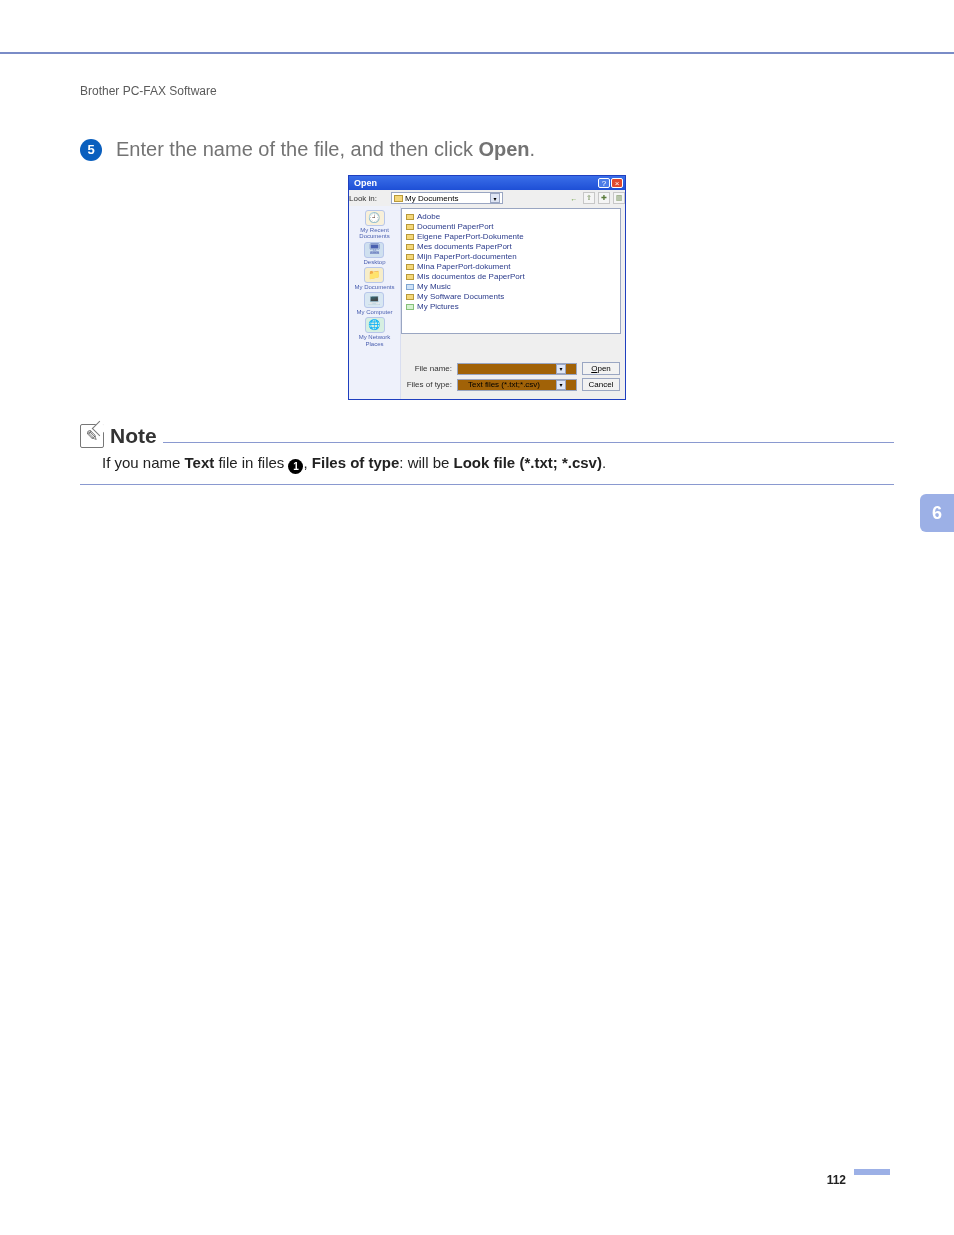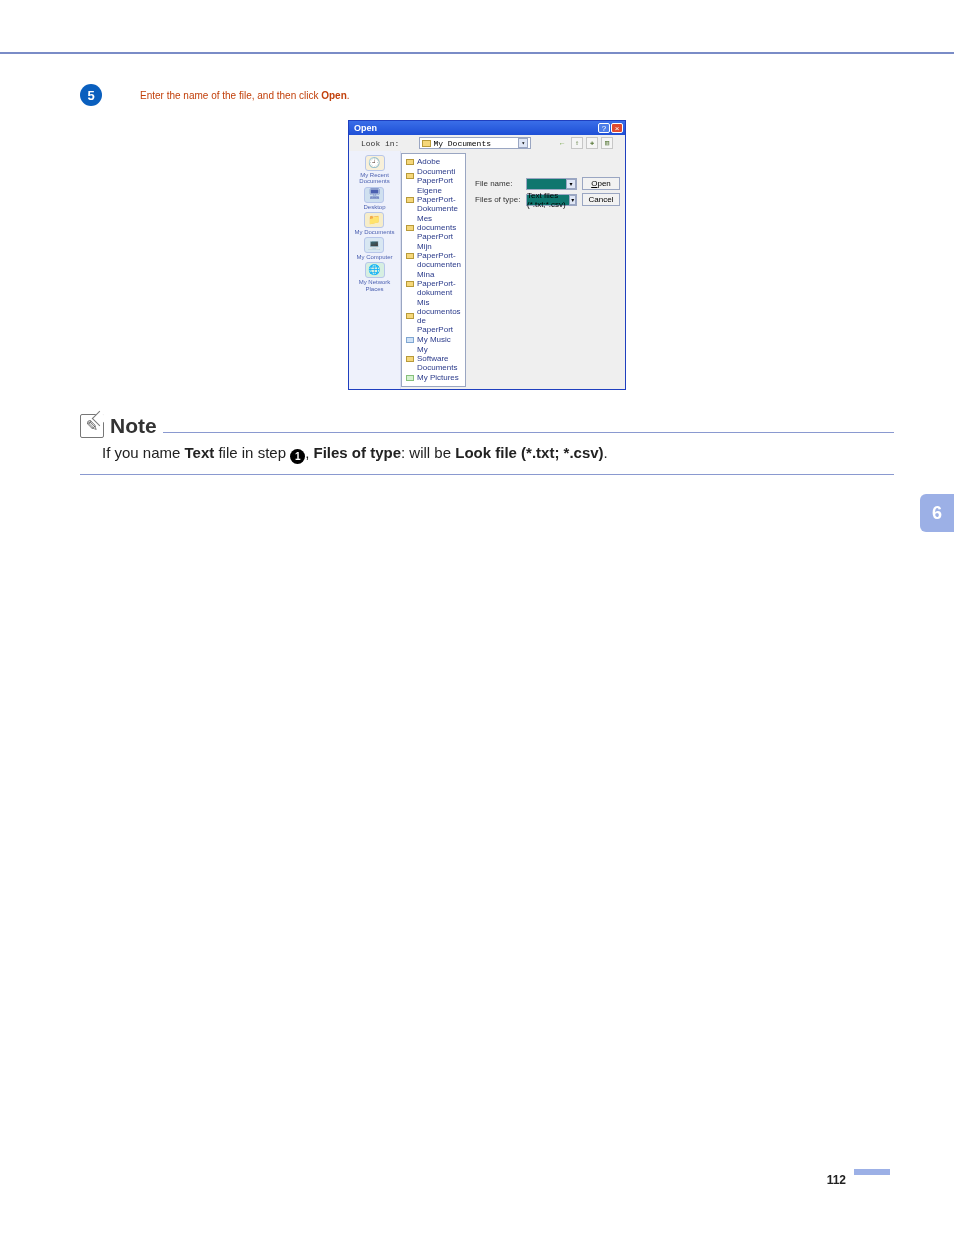--- a/index.html
+++ b/index.html
@@ -2,34 +2,34 @@
 <html><head>
 <meta charset="utf-8">
 <style>
   * { box-sizing: border-box; margin: 0; padding: 0; }
   html, body { width: 954px; height: 1235px; font-family: Arial, Helvetica, sans-serif; background: #fff; color: #000; }
   .topbar { height: 54px; background: #fff; border-bottom: 2px solid #7a8cc7; }
   .page { position: relative; padding: 30px 60px 0 80px; }
   .header-text { font-size: 12px; color: #5a5a5a; margin-bottom: 40px; }
   .step-row { display: flex; align-items: center; gap: 14px; margin-bottom: 14px; }
   .step-badge { width: 22px; height: 22px; border-radius: 50%; background: #0a5fbe; color: #fff; display: flex; align-items: center; justify-content: center; font-size: 13px; font-weight: bold; }
-  .step-text { font-size: 10px; color: #c2410c; margin-left: 24px; }
+  .step-text { font-size: 20px; color: #737373; }
   .step-text b { font-weight: bold; }
 
   
   .dialog-wrap { display: flex; justify-content: center; margin: 6px 0 24px 0; }
   .dialog { width: 278px; border: 1px solid #1f3fbf; background: #efefef; font-size: 8px; font-family: Tahoma, Arial, sans-serif; }
   .dlg-title { height: 14px; background: linear-gradient(#3a6ee8, #1e4fd6); color: #fff; display: flex; align-items: center; justify-content: space-between; padding: 0 2px 0 5px; }
   .dlg-title-text { font-weight: bold; font-size: 9px; }
   .dlg-title-btns { display: flex; gap: 1px; }
   .tb { width: 12px; height: 10px; display: flex; align-items: center; justify-content: center; font-size: 8px; border: 1px solid #fff; border-radius: 2px; }
   .tb.help { background: #4d7de8; color: #fff; }
   .tb.close { background: #e04a2f; color: #fff; }
 
-  .dlg-toolbar { height: 16px; display: flex; align-items: center; padding: 0 12px; gap: 18px; background: #efefef; font-family: Liberation Mono, monospace; }
+  .dlg-toolbar { height: 16px; display: flex; align-items: center; padding: 0 0; gap: 12px; background: #efefef; }
   .lookin-lbl { color: #333; margin-right: 2px; }
   .lookin-combo { flex: 0 0 112px; height: 12px; background: #fff; border: 1px solid #9aa6c2; display: flex; align-items: center; padding: 0 2px; gap: 2px; }
   .combo-folder { width: 9px; height: 7px; background: #f5d77a; border: 1px solid #b89a3a; }
   .combo-arrow { margin-left: auto; width: 10px; height: 10px; background: #dfe6f5; border: 1px solid #9aa6c2; display: flex; align-items: center; justify-content: center; font-size: 6px; }
   .tool-icons { display: flex; gap: 3px; margin-left: auto; align-items: center; }
   .ti { width: 12px; height: 12px; border: 1px solid #c7c7c7; background: #f5f5f5; display: flex; align-items: center; justify-content: center; font-size: 7px; color: #5a7a3a; }
   .ti.back { border: none; background: none; color: #6aa039; }
 
   .dlg-body { display: flex; }
   .places { width: 52px; background: #eef1fb; border-right: 1px solid #d9def0; display: flex; flex-direction: column; align-items: center; padding: 4px 0; gap: 2px; }
@@ -43,21 +43,21 @@
 
   .file-area { flex: 1; background: #fff; border: 1px solid #9aa6c2; margin: 2px 4px 2px 0; padding: 3px 4px; min-height: 126px; }
   .file-item { display: flex; align-items: center; gap: 3px; color: #2a3a8a; margin-bottom: 1px; }
   .fld { width: 8px; height: 6px; background: #f5d77a; border: 1px solid #b89a3a; flex: none; }
   .fld.mus { background: #cfe2f7; border-color: #7fa6d2; }
   .fld.pic { background: #d5f2d0; border-color: #86c07b; }
 
   .dlg-bottom { padding: 3px 5px 5px 5px; margin-top: 23px; }
   .brow { display: flex; align-items: center; gap: 5px; margin-bottom: 3px; }
   .blbl { width: 46px; color: #333; }
-  .binput { flex: 1; height: 12px; background: #0f766e; border: 1px solid #9aa6c2; display: flex; align-items: center; padding: 0 0; }
+  .binput { flex: 1; height: 12px; background: #a16207; border: 1px solid #9aa6c2; display: flex; align-items: center; padding: 0 10px; }
   .barrow { width: 10px; height: 10px; background: #dfe6f5; border: 1px solid #9aa6c2; margin-left: auto; display: flex; align-items: center; justify-content: center; font-size: 6px; }
   .bbtn { width: 38px; height: 13px; border: 1px solid #9aa6c2; background: #f2f2f2; display: flex; align-items: center; justify-content: center; }
   .underline { text-decoration: underline; }
 
   
   .note-block { margin-top: 8px; }
   .note-head { display: flex; align-items: flex-end; gap: 6px; }
   .note-icon { width: 24px; height: 24px; border: 1px solid #777; border-radius: 2px; display: flex; align-items: center; justify-content: center; font-size: 15px; color: #555; background: #fff; position: relative; }
   .note-icon::before { content: ""; position: absolute; right: -2px; top: -2px; width: 10px; height: 10px; background: #fff; border-left: 1px solid #777; border-bottom: 1px solid #777; transform: rotate(45deg); }
   .note-title { font-weight: bold; font-size: 21px; color: #333; }
@@ -70,20 +70,21 @@
   .footer { position: absolute; bottom: 48px; right: 64px; display: flex; align-items: center; gap: 8px; }
   .page-num { font-size: 12px; font-weight: bold; color: #222; margin-top: 16px; }
   .footer-accent { width: 36px; height: 6px; background: #9cb0e6; }
 </style>
 </head>
 <body>
 
 <div class="topbar"></div>
 
 <div class="page">
+  <div class="header-text">Brother PC-FAX Software</div>
 
   <div class="step-row">
     <div class="step-badge">5</div>
     <div class="step-text">
       <span>Enter the name of the file, and then click </span><b>Open</b><span>.</span>
     </div>
   </div>
 
   <div class="dialog-wrap">
     <div class="dialog">
@@ -127,21 +128,21 @@
           <div class="place">
             <div class="place-icon comp">💻</div>
             <span>My Computer</span>
           </div>
           <div class="place">
             <div class="place-icon net">🌐</div>
             <span>My Network Places</span>
           </div>
         </div>
 
-        <div style="flex:1; display:flex; flex-direction:row;">
+        <div style="flex:1; display:flex; flex-direction:column;text-align:right;">
           <div class="file-area">
             <div class="file-item">
                 <span class="fld"></span>
                 <span>Adobe</span>
               </div>
             <div class="file-item">
                 <span class="fld"></span>
                 <span>Documenti PaperPort</span>
               </div>
             <div class="file-item">
@@ -204,21 +205,21 @@
     </div>
   </div>
 
   <div class="note-block">
     <div class="note-head">
       <div class="note-icon">✎</div>
       <div class="note-title">Note</div>
       <div class="note-rule"></div>
     </div>
     <div class="note-body">
-      <span>If you name </span><b>Text</b><span> file in step </span><span class="step-ref">1</span><span>, </span><b>Files of type</b><span>: will be </span><b>Look file (*.txt; *.csv)</b><span>.</span>
+      <span>If you name </span><b>Text</b><span> file in files </span><span class="step-ref">1</span><span>, </span><b>Files of type</b><span>: will be </span><b>Look file (*.txt; *.csv)</b><span>.</span>
     </div>
   </div>
 
   <div class="side-tab">6</div>
 </div>
 
 <div class="footer">
   <span class="page-num">112</span>
   <span class="footer-accent"></span>
 </div>

